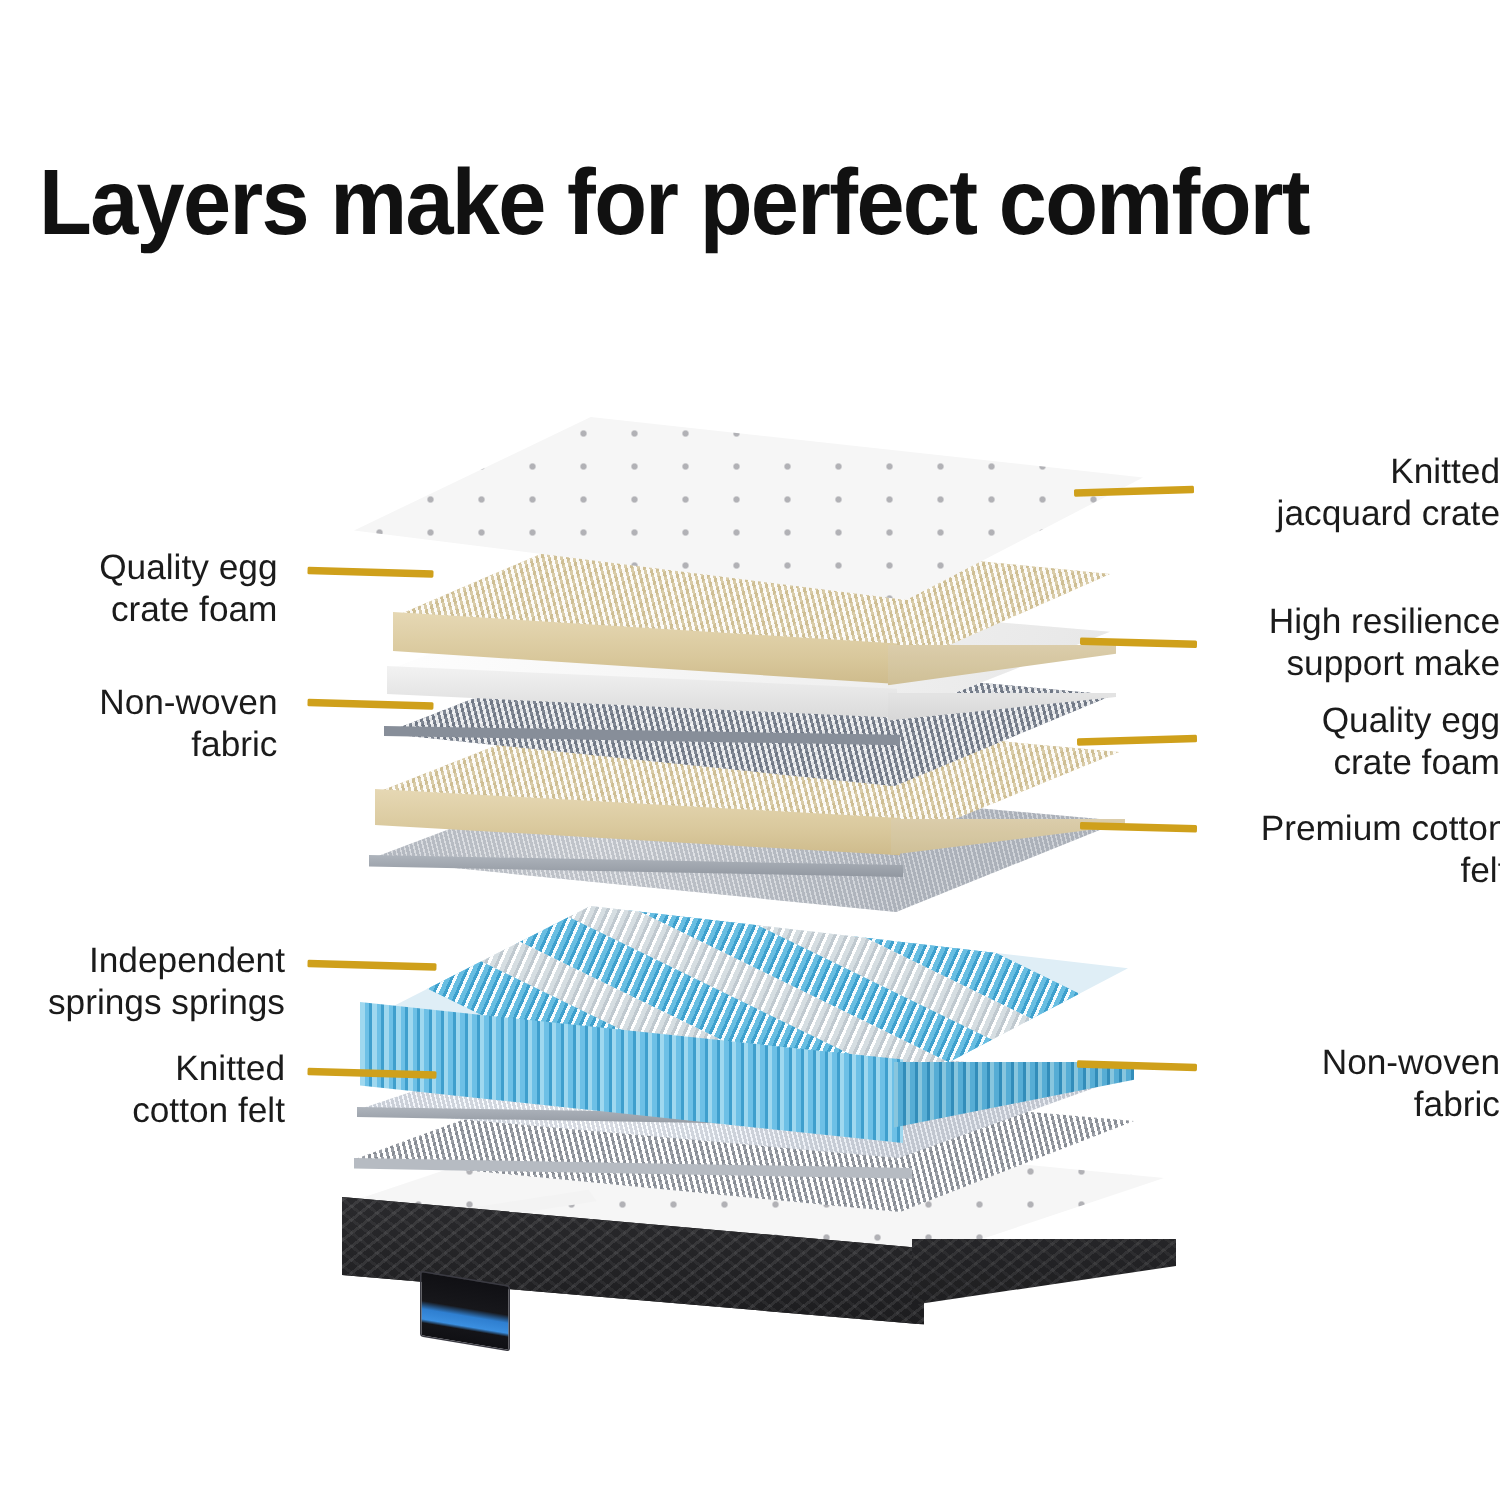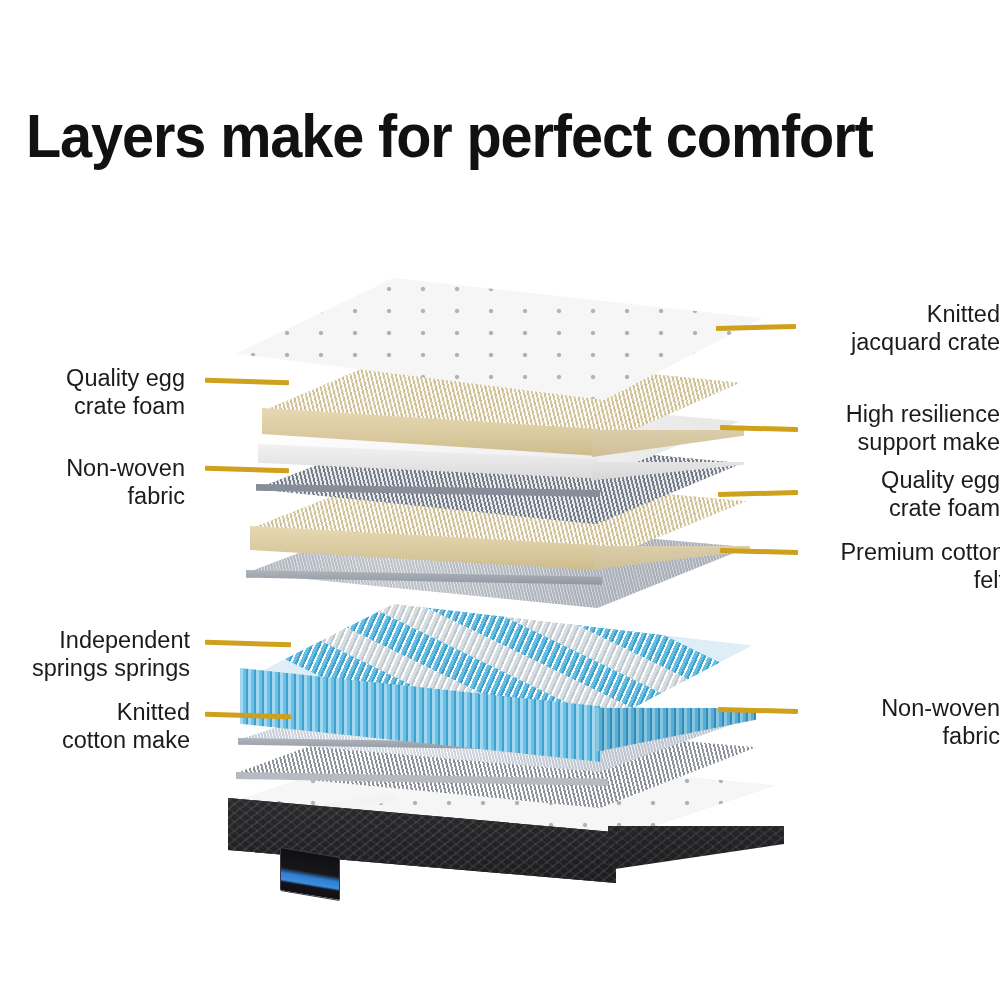--- a/index.html
+++ b/index.html
@@ -264,21 +264,21 @@
   <div class="callout left" style="left:0px; top:454px; width:185px;">
     <span class="ln">Non-woven</span>
     <span class="ln">fabric</span>
   </div>
   <div class="callout left" style="left:0px; top:626px; width:190px;">
     <span class="ln">Independent</span>
     <span class="ln">springs springs</span>
   </div>
   <div class="callout left" style="left:0px; top:698px; width:190px;">
     <span class="ln">Knitted</span>
-    <span class="ln">cotton make</span>
+    <span class="ln">cotton felt</span>
   </div>
 
   <div class="callout right" style="left:810px; top:300px; width:190px;">
     <span class="ln">Knitted</span>
     <span class="ln">jacquard crate</span>
   </div>
   <div class="callout right" style="left:810px; top:400px; width:190px;">
     <span class="ln">High resilience</span>
     <span class="ln">support make</span>
   </div>

